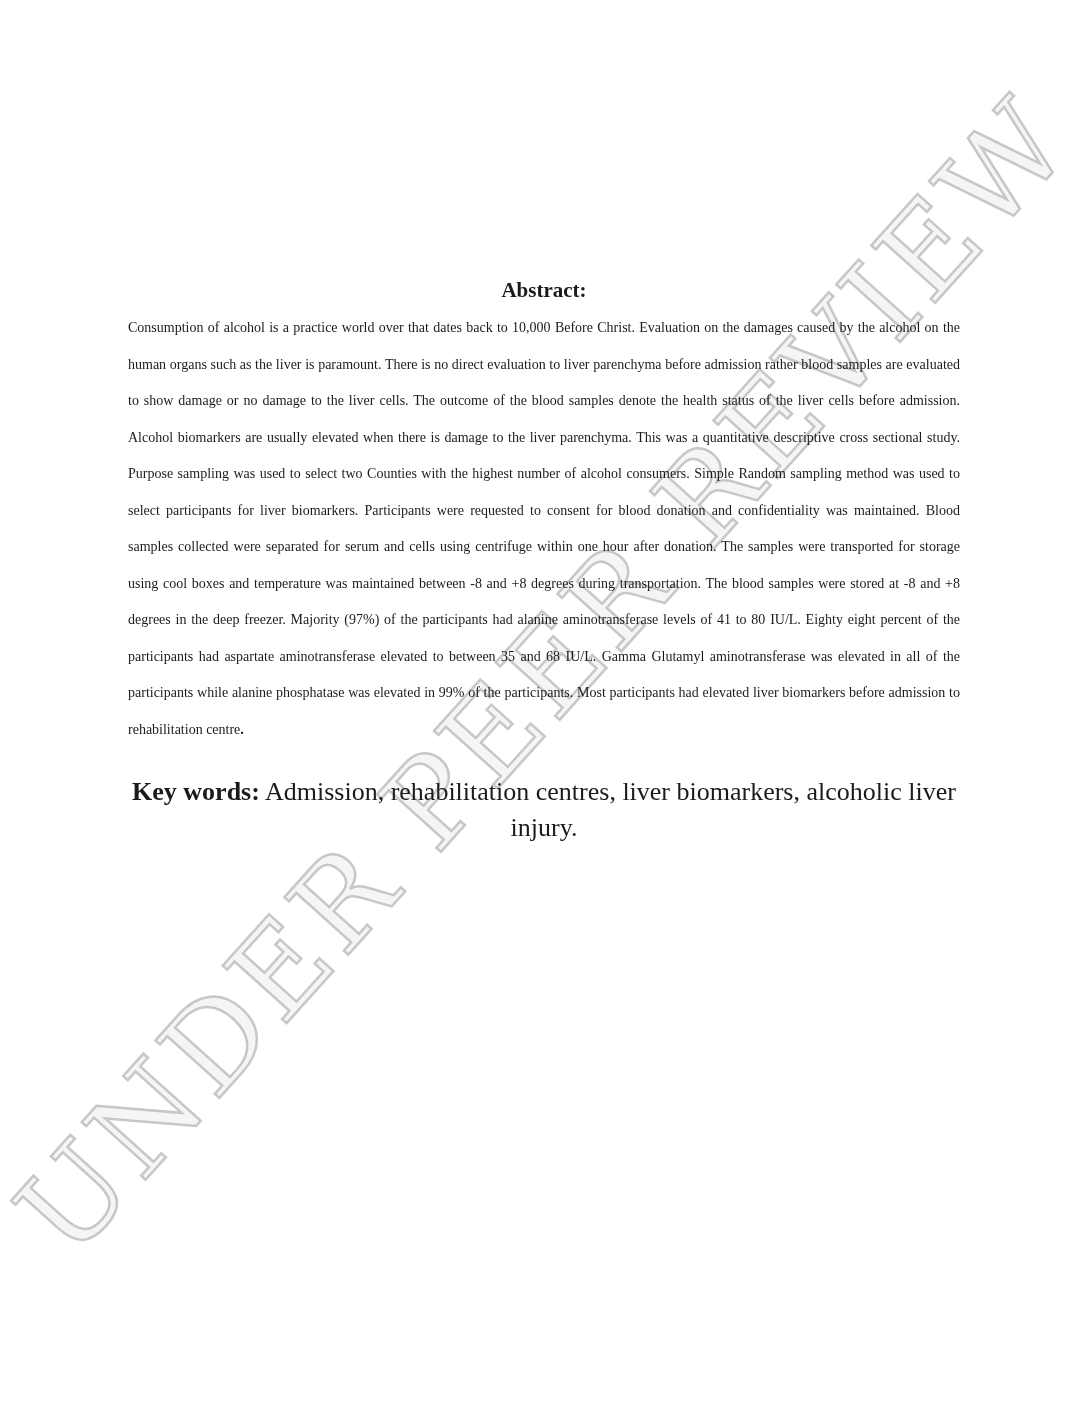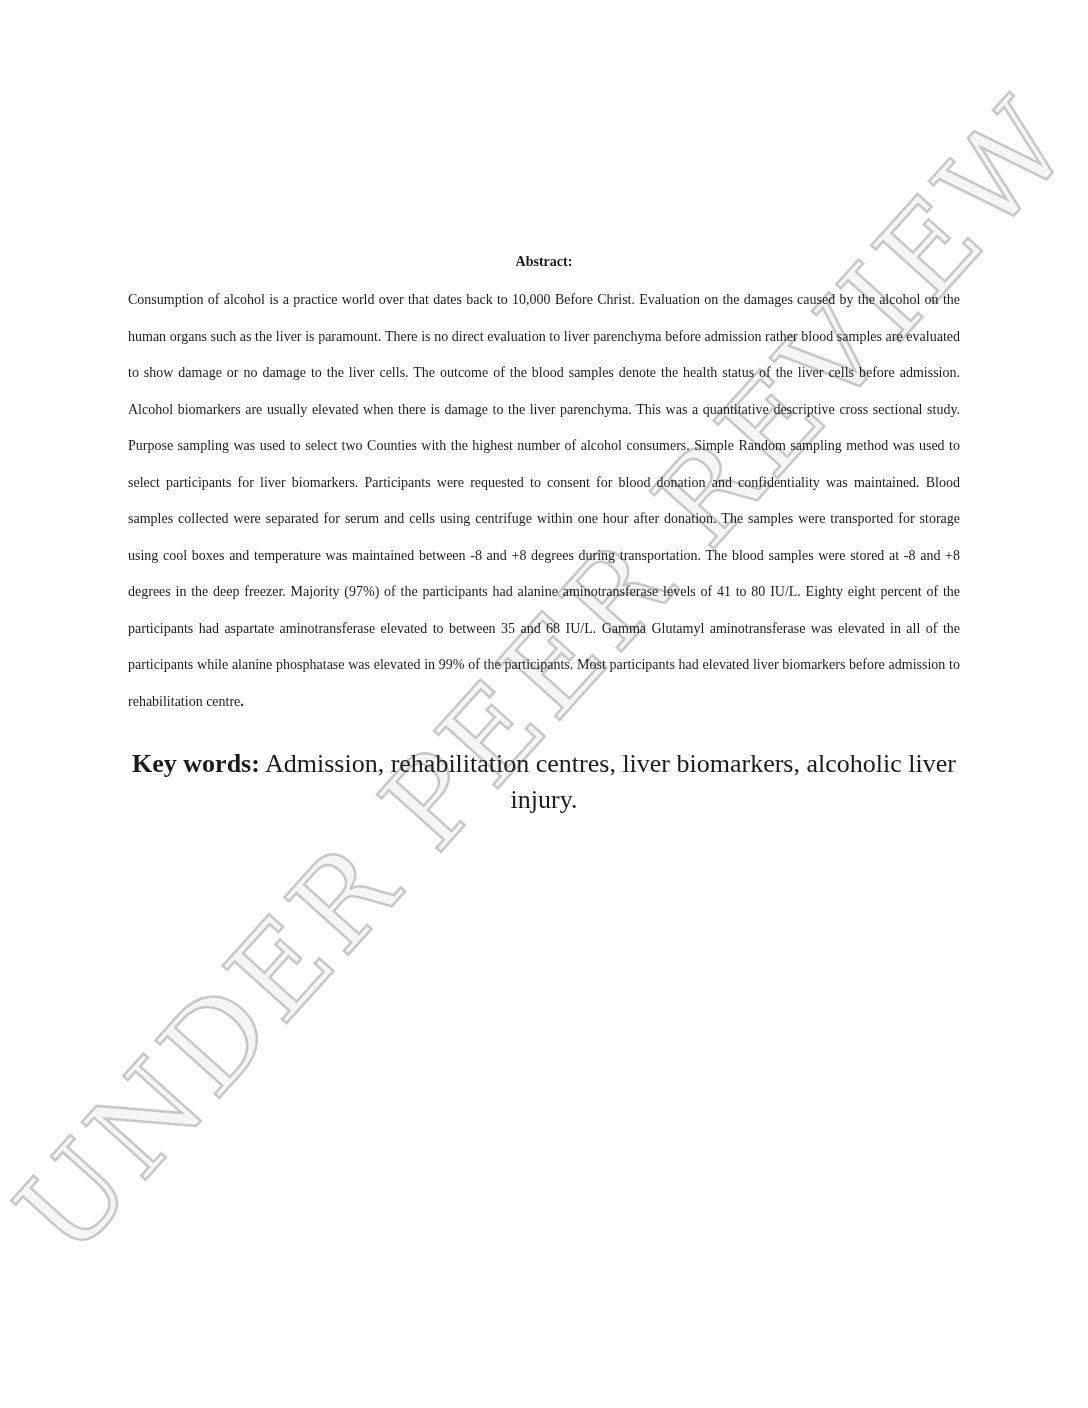--- a/index.html
+++ b/index.html
@@ -38,23 +38,23 @@
   }
   .title {
     font-weight: bold;
     font-size: 20.5px;
     line-height: 40px;
     letter-spacing: 0.2px;
   }
   .abstract-heading {
     text-align: center;
     font-weight: bold;
-    font-size: 14px;
+    font-size: 21px;
     line-height: 36px;
-    margin-top: 72px;
+    margin-top: 100px;
   }
   .abstract-body {
     font-size: 14px;
     line-height: 36.5px;
     text-align: justify;
     margin: 2px 0 0 0;
   }
   .keywords {
     font-size: 26px;
     line-height: 36px;

